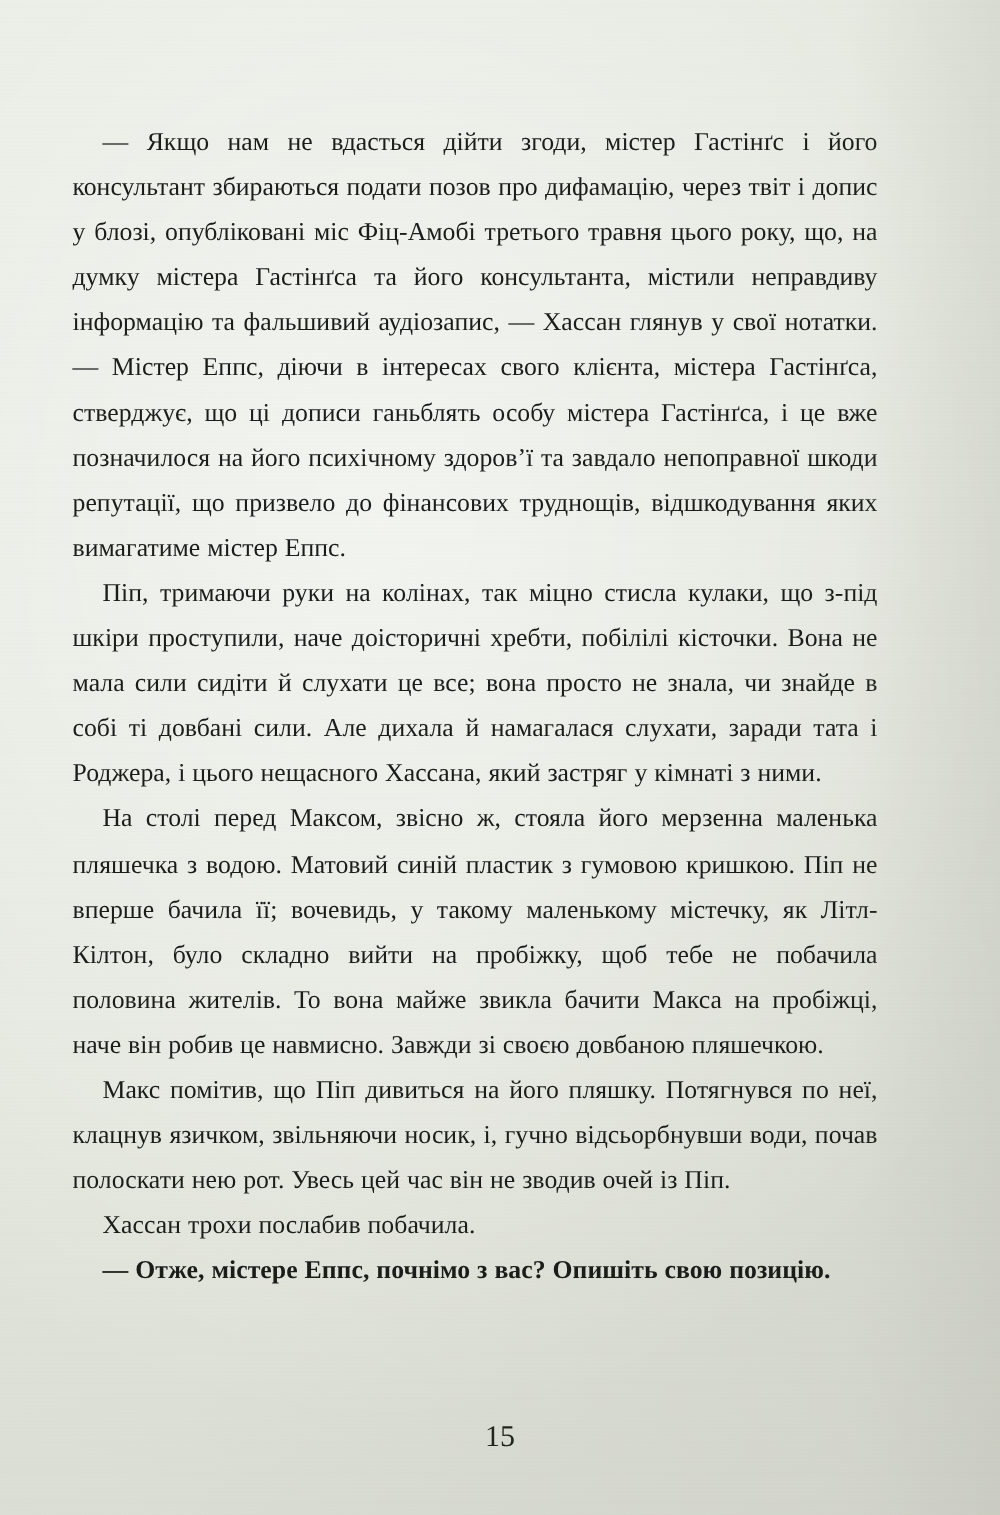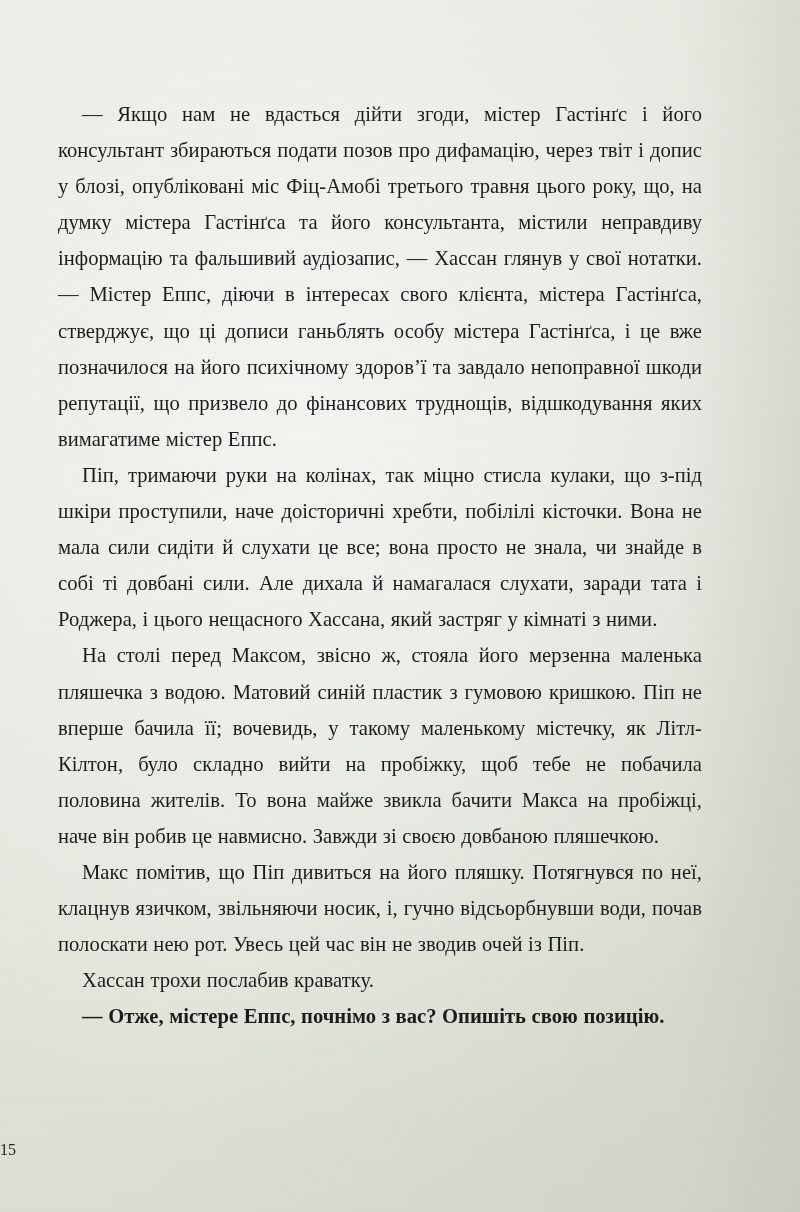--- a/index.html
+++ b/index.html
@@ -67,21 +67,22 @@
   p.para:last-of-type {
     text-align-last: left;
     font-weight: bold;
   }
 
   .folio {
     position: absolute;
     left: 0;
     right: 0;
     top: 1138px;
-    font-size: 16px;
+    text-align: center;
+    font-size: 24px;
     line-height: 24px;
     color: #23251f;
   }
 
   
   .gutter-shade {
     position: absolute;
     top: 0;
     bottom: 0;
     right: 0;
@@ -93,21 +94,21 @@
 </head>
 <body>
 
 <div class="page">
 
   <div class="textblock">
     <p class="para">— Якщо нам не вдасться дійти згоди, містер Гастінґс і його консультант збираються подати позов про дифамацію, через твіт і допис у блозі, опубліковані міс Фіц-Амобі третього травня цього року, що, на думку містера Гастінґса та його консультанта, містили неправдиву інформацію та фальшивий аудіозапис, — Хассан глянув у свої нотатки. — Містер Еппс, діючи в інтересах свого клієнта, містера Гастінґса, стверджує, що ці дописи ганьблять особу містера Гастінґса, і це вже позначилося на його психічному здоров’ї та завдало непоправної шкоди репутації, що призвело до фінансових труднощів, відшкодування яких вимагатиме містер Еппс.</p>
     <p class="para">Піп, тримаючи руки на колінах, так міцно стисла кулаки, що з-під шкіри проступили, наче доісторичні хребти, побілілі кісточки. Вона не мала сили сидіти й слухати це все; вона просто не знала, чи знайде в собі ті довбані сили. Але дихала й намагалася слухати, заради тата і Роджера, і цього нещасного Хассана, який застряг у кімнаті з ними.</p>
     <p class="para">На столі перед Максом, звісно ж, стояла його мерзенна маленька пляшечка з водою. Матовий синій пластик з гумовою кришкою. Піп не вперше бачила її; вочевидь, у такому маленькому містечку, як Літл-Кілтон, було складно вийти на пробіжку, щоб тебе не побачила половина жителів. То вона майже звикла бачити Макса на пробіжці, наче він робив це навмисно. Завжди зі своєю довбаною пляшечкою.</p>
     <p class="para">Макс помітив, що Піп дивиться на його пляшку. Потягнувся по неї, клацнув язичком, звільняючи носик, і, гучно відсьорбнувши води, почав полоскати нею рот. Увесь цей час він не зводив очей із Піп.</p>
-    <p class="para">Хассан трохи послабив краватку.</p>
+    <p class="para">Хассан трохи послабив побачила.</p>
     <p class="para">— Отже, містере Еппс, почнімо з вас? Опишіть свою позицію.</p>
   </div>
 
   <div class="folio">15</div>
 
   <div class="gutter-shade"></div>
   <div class="grain"></div>
 </div>
 
 </body></html>

